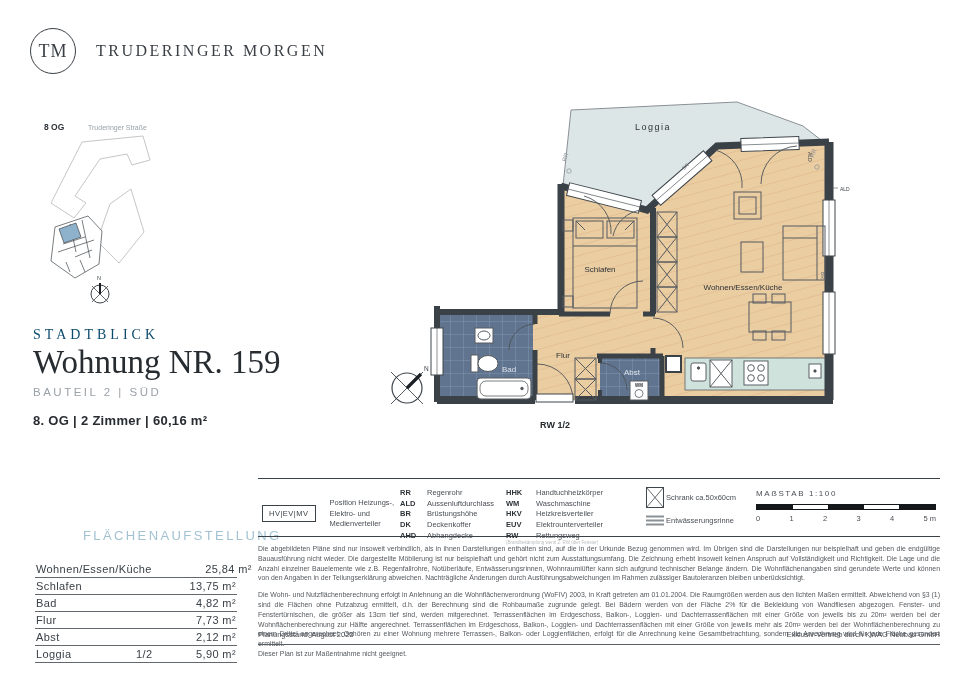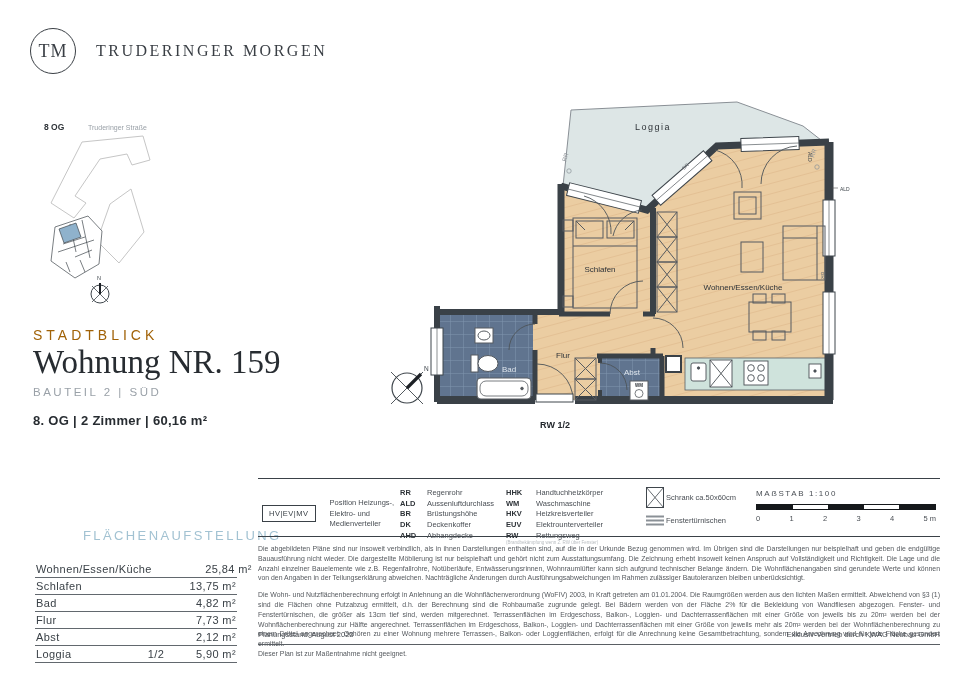--- a/index.html
+++ b/index.html
@@ -11,32 +11,32 @@
   .logo-circle { width:46px; height:46px; border:1.6px solid #3a3f45; border-radius:50%;
     display:flex; align-items:center; justify-content:center;
     font-family:"Liberation Serif", serif; font-size:18px; letter-spacing:1px; color:#3a3f45; }
   .logo-word { font-family:"Liberation Serif", serif; font-size:16px; letter-spacing:2.5px; color:#3a3f45; }
 
   
   .minimap { position:absolute; left:30px; top:112px; }
 
   
   .title-block { position:absolute; left:33px; top:327px; }
-  .project { font-family:Liberation Sans, sans-serif; color:#a16207; letter-spacing:4px; font-size:14px; }
+  .project { font-family:Liberation Serif, serif; color:#0c4a6e; letter-spacing:4px; font-size:14px; }
   .apt-title { font-family:"Liberation Serif", serif; font-size:33px; font-weight:normal; color:#272c31; margin-top:1px; }
   .subtitle { font-size:11.5px; letter-spacing:2.5px; color:#9aa1a8; margin-top:5px; }
   .details { font-size:13px; font-weight:bold; color:#272c31; margin-top:15px; letter-spacing:0.3px; }
 
   
   .area-block { position:absolute; left:35px; top:528px; width:202px; }
   .fl-heading { color:#a2c2d2; font-size:13px; letter-spacing:2.4px; font-weight:normal;padding-left:48px; }
   .area-rows { margin-top:18px; }
   .area-row { display:flex; justify-content:space-between; align-items:baseline;
     border-bottom:1px solid #62686e; padding:2px 1px 2px; font-size:11px; color:#3a4147; letter-spacing:0.4px; }
-  .area-row .factor { flex:0 0 40px; text-align:center; }
+  .area-row .factor { flex:0 0 40px; }
   .area-row .label { flex:1; }
   .area-row .value { flex:0 0 60px; text-align:right; }
 
   
   .legend { position:absolute; left:258px; top:478px; width:682px; height:59px;
     border-top:1.5px solid #3a4147; border-bottom:1.5px solid #3a4147; font-size:7.5px; color:#4a4f55; }
   .hv-group { position:absolute; left:4px; top:19px; display:flex; align-items:center; gap:14px; }
   .hv-box { border:1.2px solid #3a4147; font-size:7.5px; font-weight:normal; letter-spacing:0.5px;
     padding:3px 6px; color:#3a4147; white-space:nowrap; }
   .hv-text { width:78px; line-height:1.4; }
@@ -400,21 +400,21 @@
         <line x1="17.5" y1="0.5" x2="0.5" y2="20.5" stroke="#3f464c" stroke-width="0.8"></line>
       </svg>
       <span>Schrank ca.50x60cm</span>
     </div>
     <div class="icon-row">
       <svg width="18" height="11" viewBox="0 0 18 11">
         <line x1="0" y1="1.5" x2="18" y2="1.5" stroke="#8a9096" stroke-width="2"></line>
         <line x1="0" y1="5.5" x2="18" y2="5.5" stroke="#8a9096" stroke-width="2"></line>
         <line x1="0" y1="9.5" x2="18" y2="9.5" stroke="#8a9096" stroke-width="2"></line>
       </svg>
-      <span>Fenstertürnischen</span>
+      <span>Entwässerungsrinne</span>
     </div>
   </div>
 
   <div class="scale-col">
     <div class="scale-label">MAẞSTAB 1:100</div>
     <div class="scale-bar">
       <span class="sb-dark"></span>
         <span class="sb-light"></span>
         <span class="sb-dark"></span>
         <span class="sb-light"></span>

